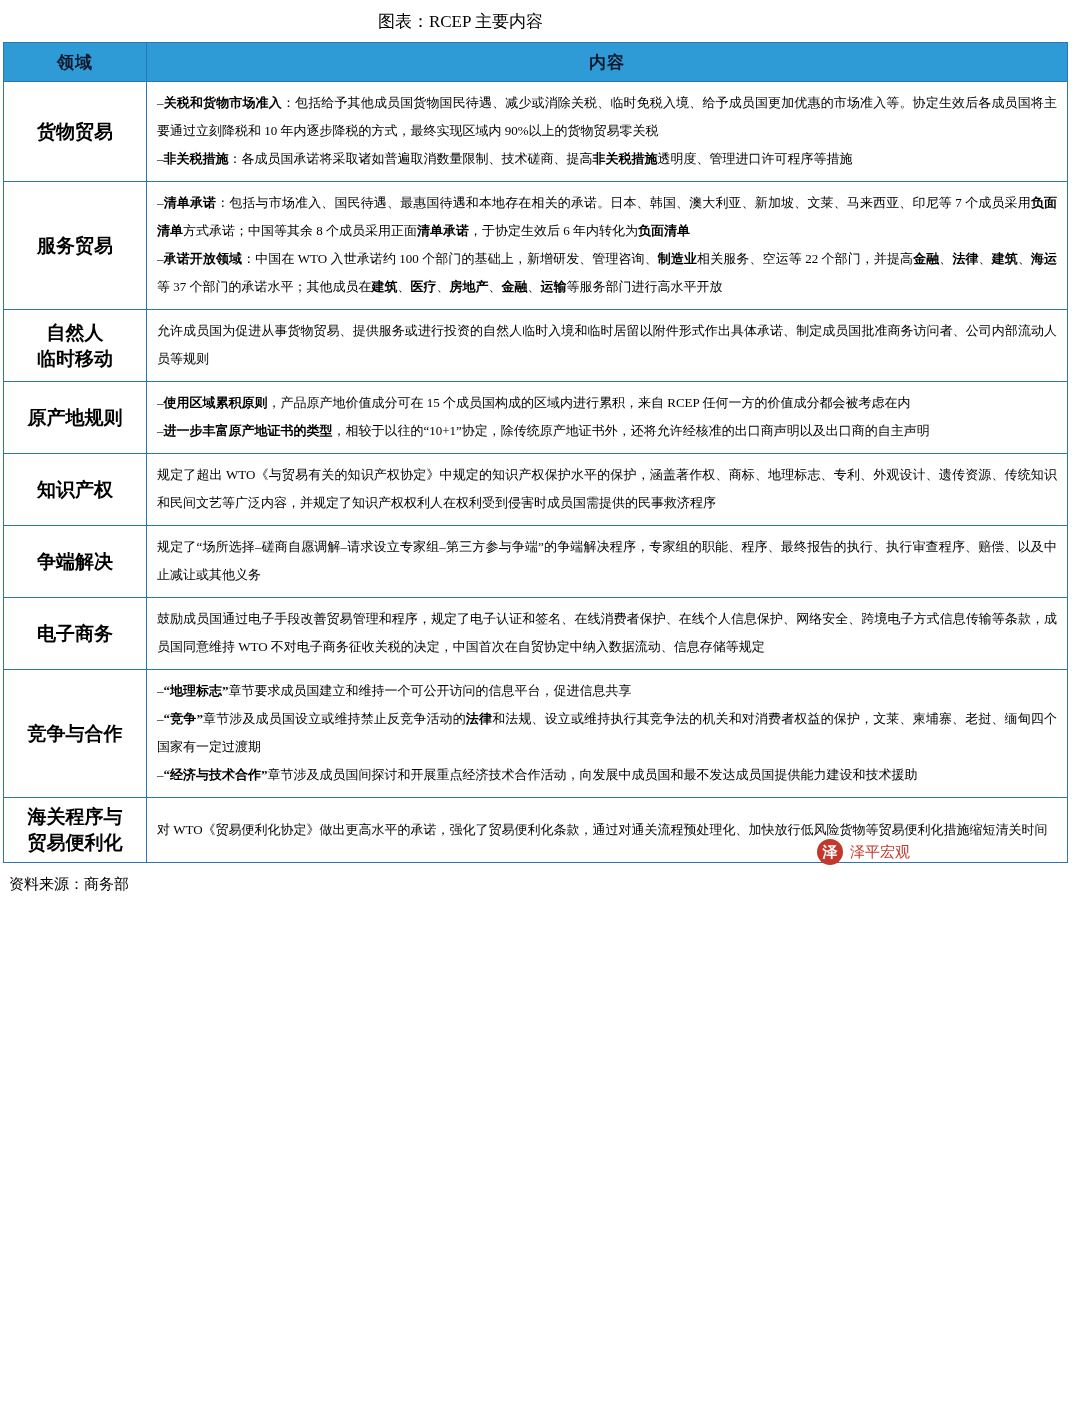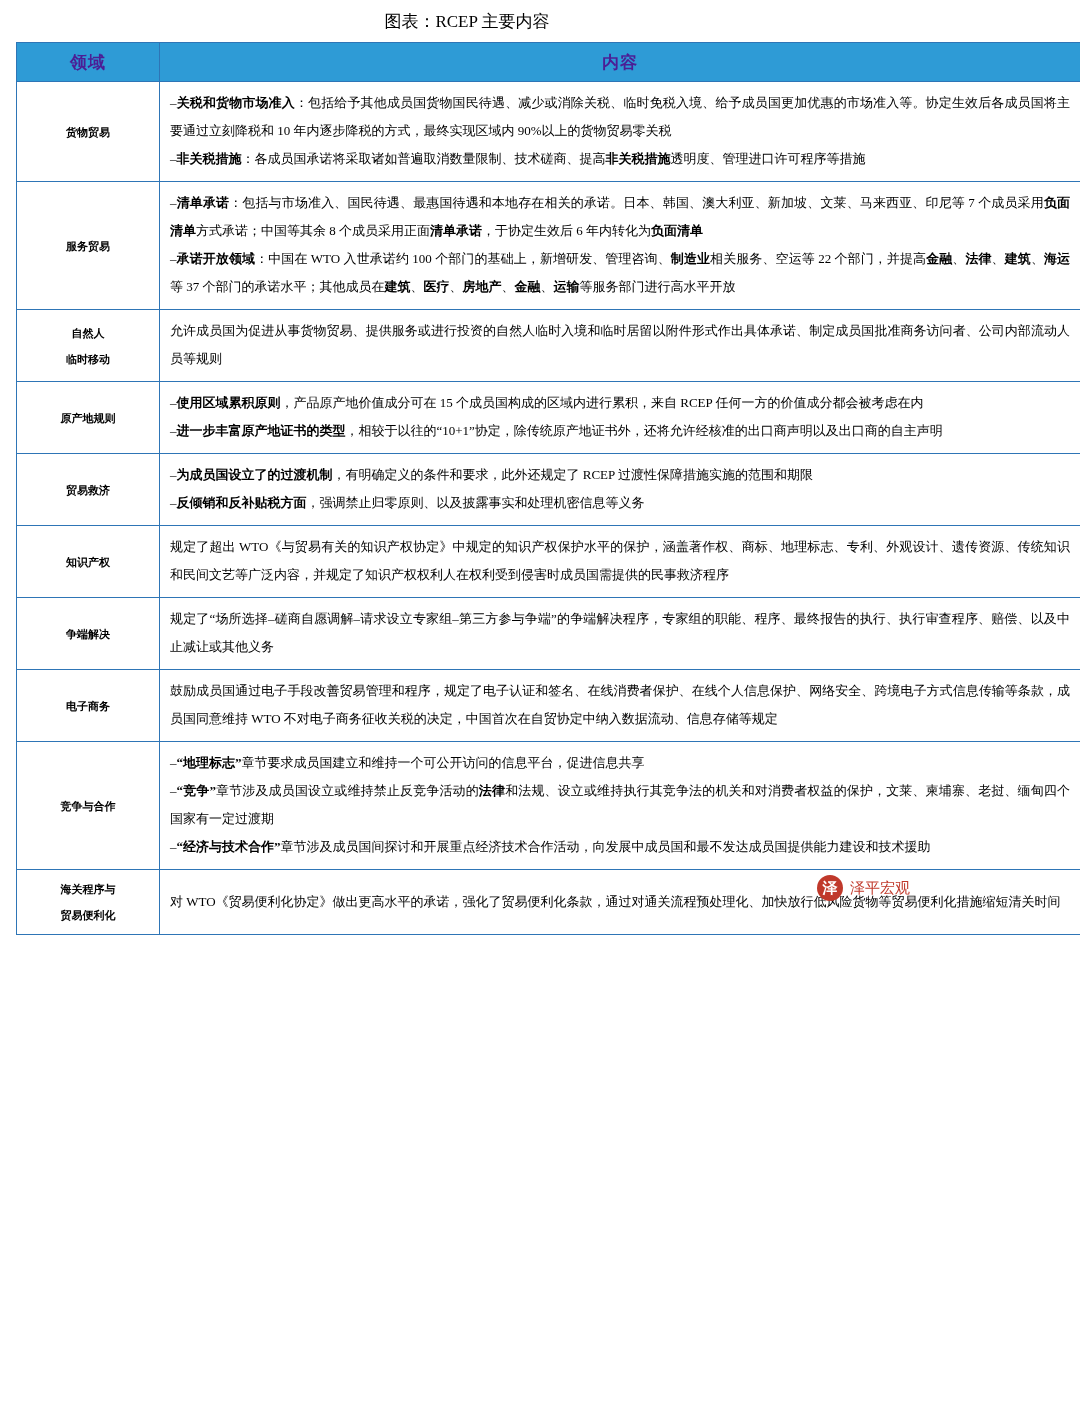--- a/index.html
+++ b/index.html
@@ -9,52 +9,52 @@
   }
   body {
     width: 1080px;
     min-height: 1422px;
     font-family: "Liberation Serif", "DejaVu Serif", serif;
     color: #000000;
   }
   .page {
     width: 926px;
     box-sizing: border-box;
-    padding: 6px 8px 0 16px;
+    padding: 6px 8px 0 3px;
     position: relative;
   }
   .doc-title {
     text-align: center;
     font-size: 17px;
     line-height: 24px;
     padding: 4px 0 8px 0;
     font-family: "Liberation Serif", "DejaVu Serif", serif;
   }
   table.rcep {
     border-collapse: collapse;
     width: 1064px;
     table-layout: fixed;
   }
   table.rcep th, table.rcep td {
     border: 1px solid #2e75b6;
     vertical-align: middle;
   }
   thead th {
     background: #2e9bd6;
-    color: #4c1d95;
+    color: #0f172a;
     font-size: 17px;
     font-weight: bold;
     height: 36px;
     letter-spacing: 1px;
   }
   col.c1 { width: 143px; }
   col.c2 { width: 921px; }
   td.field {
     text-align: center;
-    font-size: 11px;
+    font-size: 19px;
     font-weight: bold;
     padding: 6px 4px;
     line-height: 26px;
   }
   td.content {
     padding: 7px 10px 8px 10px;
     font-size: 13px;
     line-height: 28px;
     text-align: justify;
   }
@@ -132,27 +132,20 @@
         </td>
       </tr>
       <tr>
         <td class="field">原产地规则</td>
         <td class="content">
           <p>–<span class="b">使用区域累积原则</span>，产品原产地价值成分可在 15 个成员国构成的区域内进行累积，来自 RCEP 任何一方的价值成分都会被考虑在内</p>
           <p>–<span class="b">进一步丰富原产地证书的类型</span>，相较于以往的“10+1”协定，除传统原产地证书外，还将允许经核准的出口商声明以及出口商的自主声明</p>
         </td>
       </tr>
       <tr>
-        <td class="field">贸易救济</td>
-        <td class="content">
-          <p>–<span class="b">为成员国设立了的过渡机制</span>，有明确定义的条件和要求，此外还规定了 RCEP 过渡性保障措施实施的范围和期限</p>
-          <p>–<span class="b">反倾销和反补贴税方面</span>，强调禁止归零原则、以及披露事实和处理机密信息等义务</p>
-        </td>
-      </tr>
-      <tr>
         <td class="field">知识产权</td>
         <td class="content">
           <p>规定了超出 WTO《与贸易有关的知识产权协定》中规定的知识产权保护水平的保护，涵盖著作权、商标、地理标志、专利、外观设计、遗传资源、传统知识和民间文艺等广泛内容，并规定了知识产权权利人在权利受到侵害时成员国需提供的民事救济程序</p>
         </td>
       </tr>
       <tr>
         <td class="field">争端解决</td>
         <td class="content">
           <p>规定了“场所选择–磋商自愿调解–请求设立专家组–第三方参与争端”的争端解决程序，专家组的职能、程序、最终报告的执行、执行审查程序、赔偿、以及中止减让或其他义务</p>
         </td>
@@ -174,19 +167,20 @@
       <tr>
         <td class="field" style="white-space: pre-line;">海关程序与
 贸易便利化</td>
         <td class="content">
           <p>对 WTO《贸易便利化协定》做出更高水平的承诺，强化了贸易便利化条款，通过对通关流程预处理化、加快放行低风险货物等贸易便利化措施缩短清关时间</p>
         </td>
       </tr>
     </tbody>
   </table>
 
+  <div class="source">资料来源：商务部</div>
 
   <div class="watermark">
     <span class="wm-logo">泽</span>
     <span class="wm-text">泽平宏观</span>
   </div>
 
 </div>
 
 </body></html>

